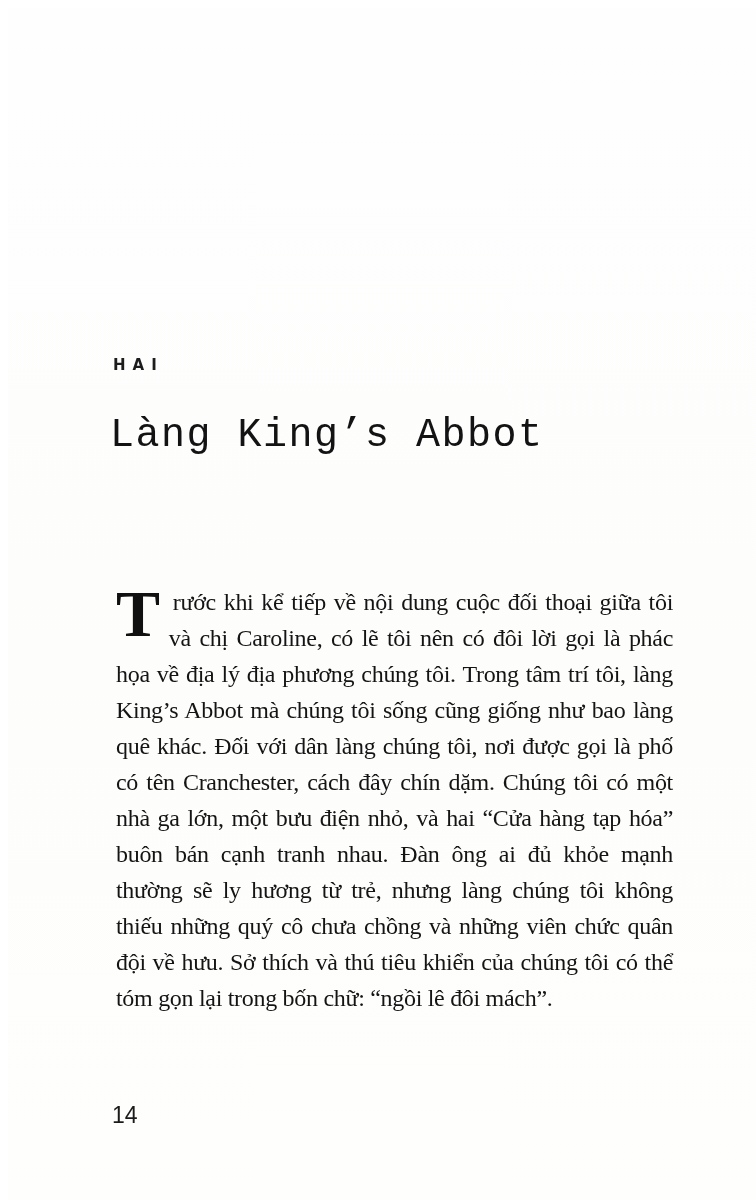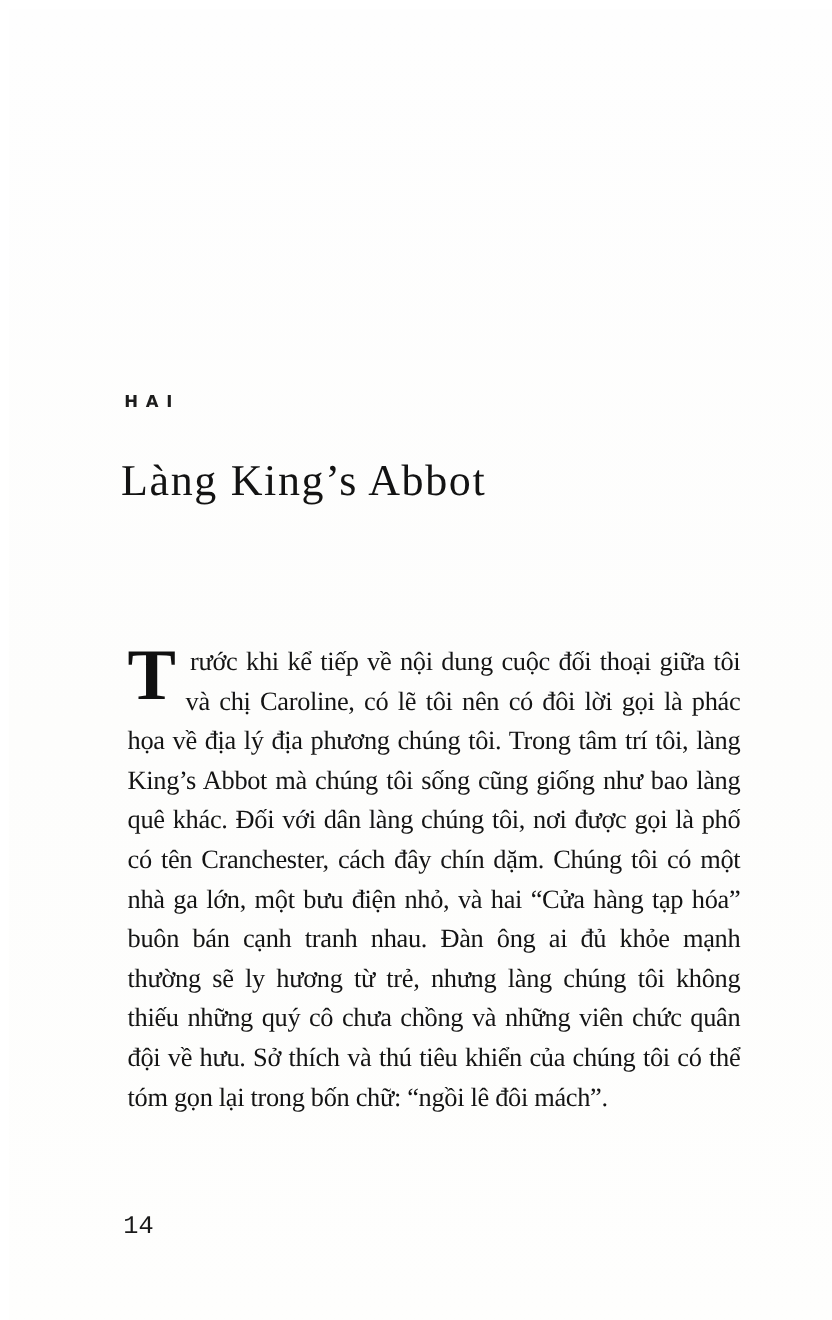--- a/index.html
+++ b/index.html
@@ -23,21 +23,21 @@
     font-family: "DejaVu Sans", sans-serif;
     font-size: 15px;
     font-weight: 600;
     letter-spacing: 7px;
     color: #1c1c1c;
   }
   .chapter-title {
     position: absolute;
     left: 98px;
     top: 401px;
-    font-family: Liberation Serif, serif;
+    font-family: Liberation Mono, monospace;
     font-size: 40px;
     font-weight: 400;
     letter-spacing: 1.5px;
     color: #131313;
     white-space: nowrap;
   }
   .body-text {
     position: absolute;
     left: 100px;
     top: 568px;
@@ -58,21 +58,21 @@
     font-size: 66px;
     line-height: 56px;
     height: 62px;
     padding: 2px 9px 0 0;
     color: #101010;
   }
   .page-number {
     position: absolute;
     left: 100px;
     top: 1090px;
-    font-family: Liberation Mono, monospace;
+    font-family: Liberation Sans, sans-serif;
     font-size: 23px;
     color: #1a1a1a;
   }
 </style>
 </head>
 <body>
 
 <div class="page">
 
   <div class="chapter-label">HAI</div>

